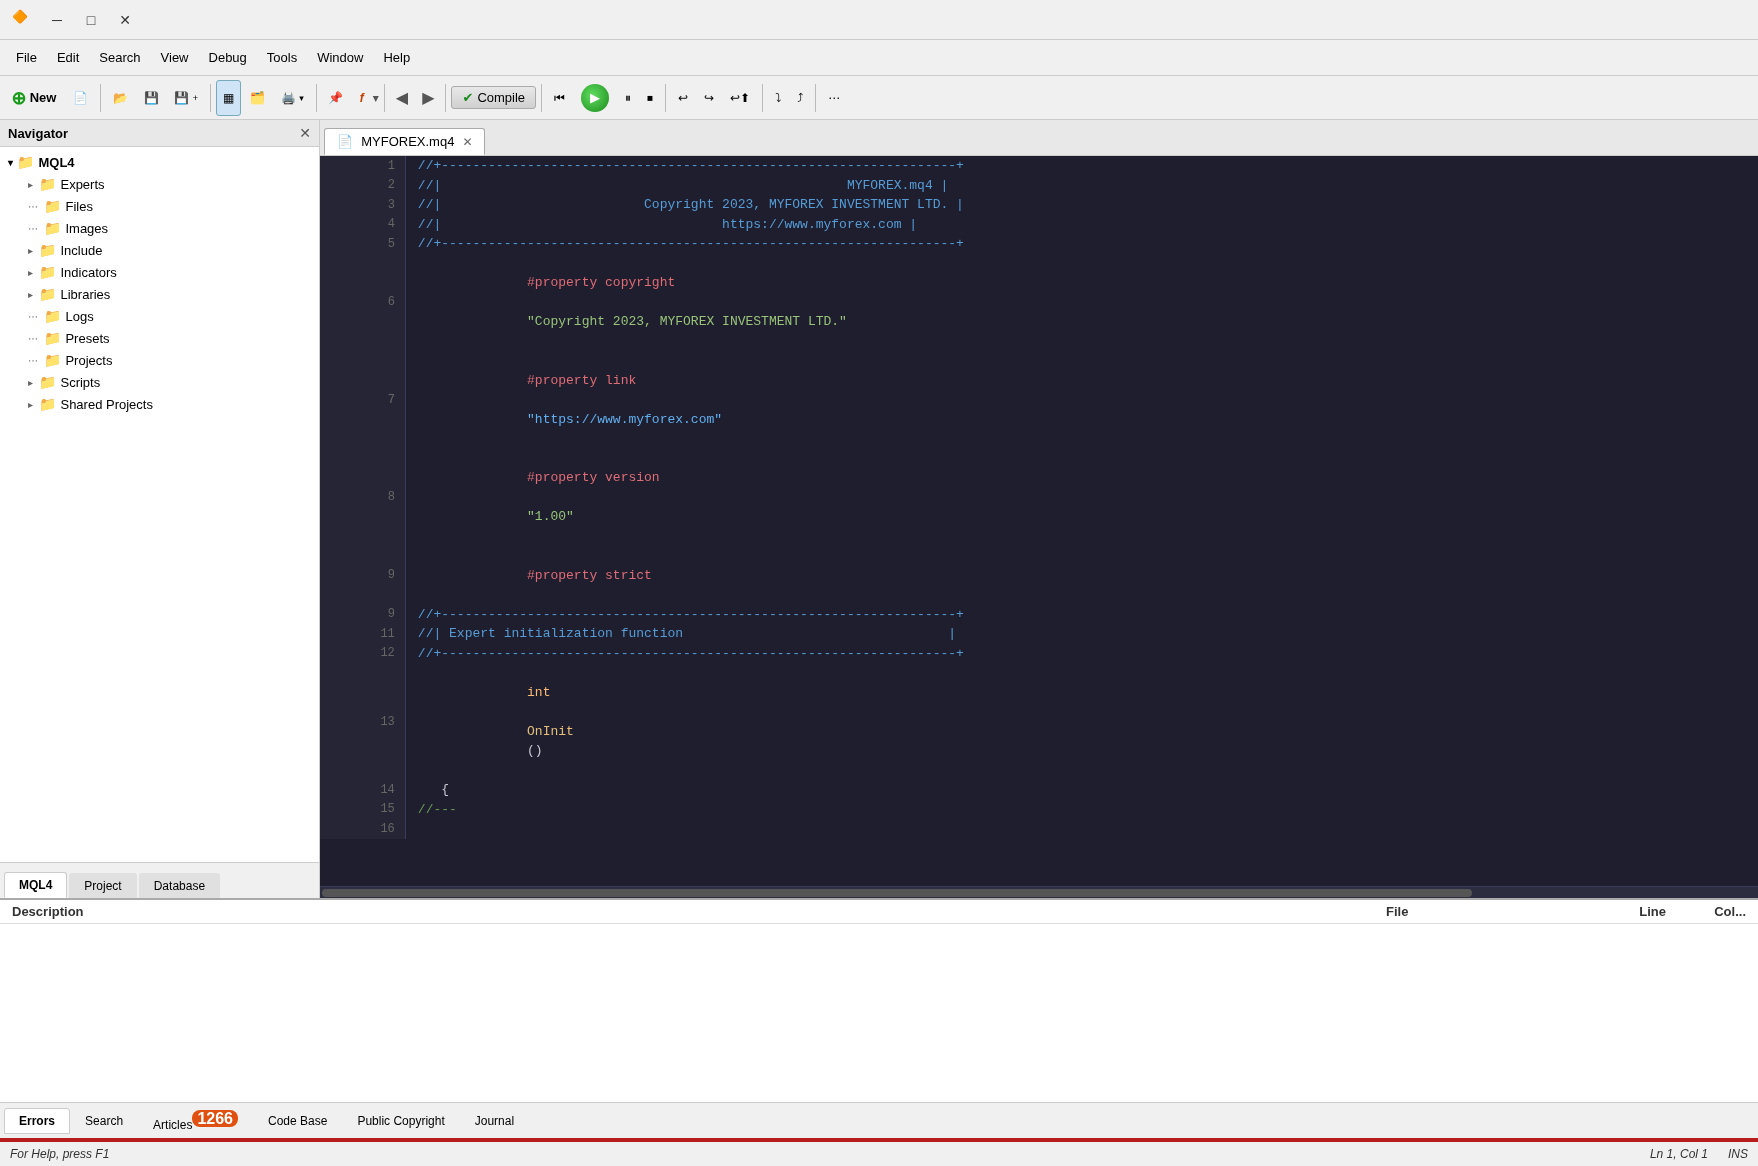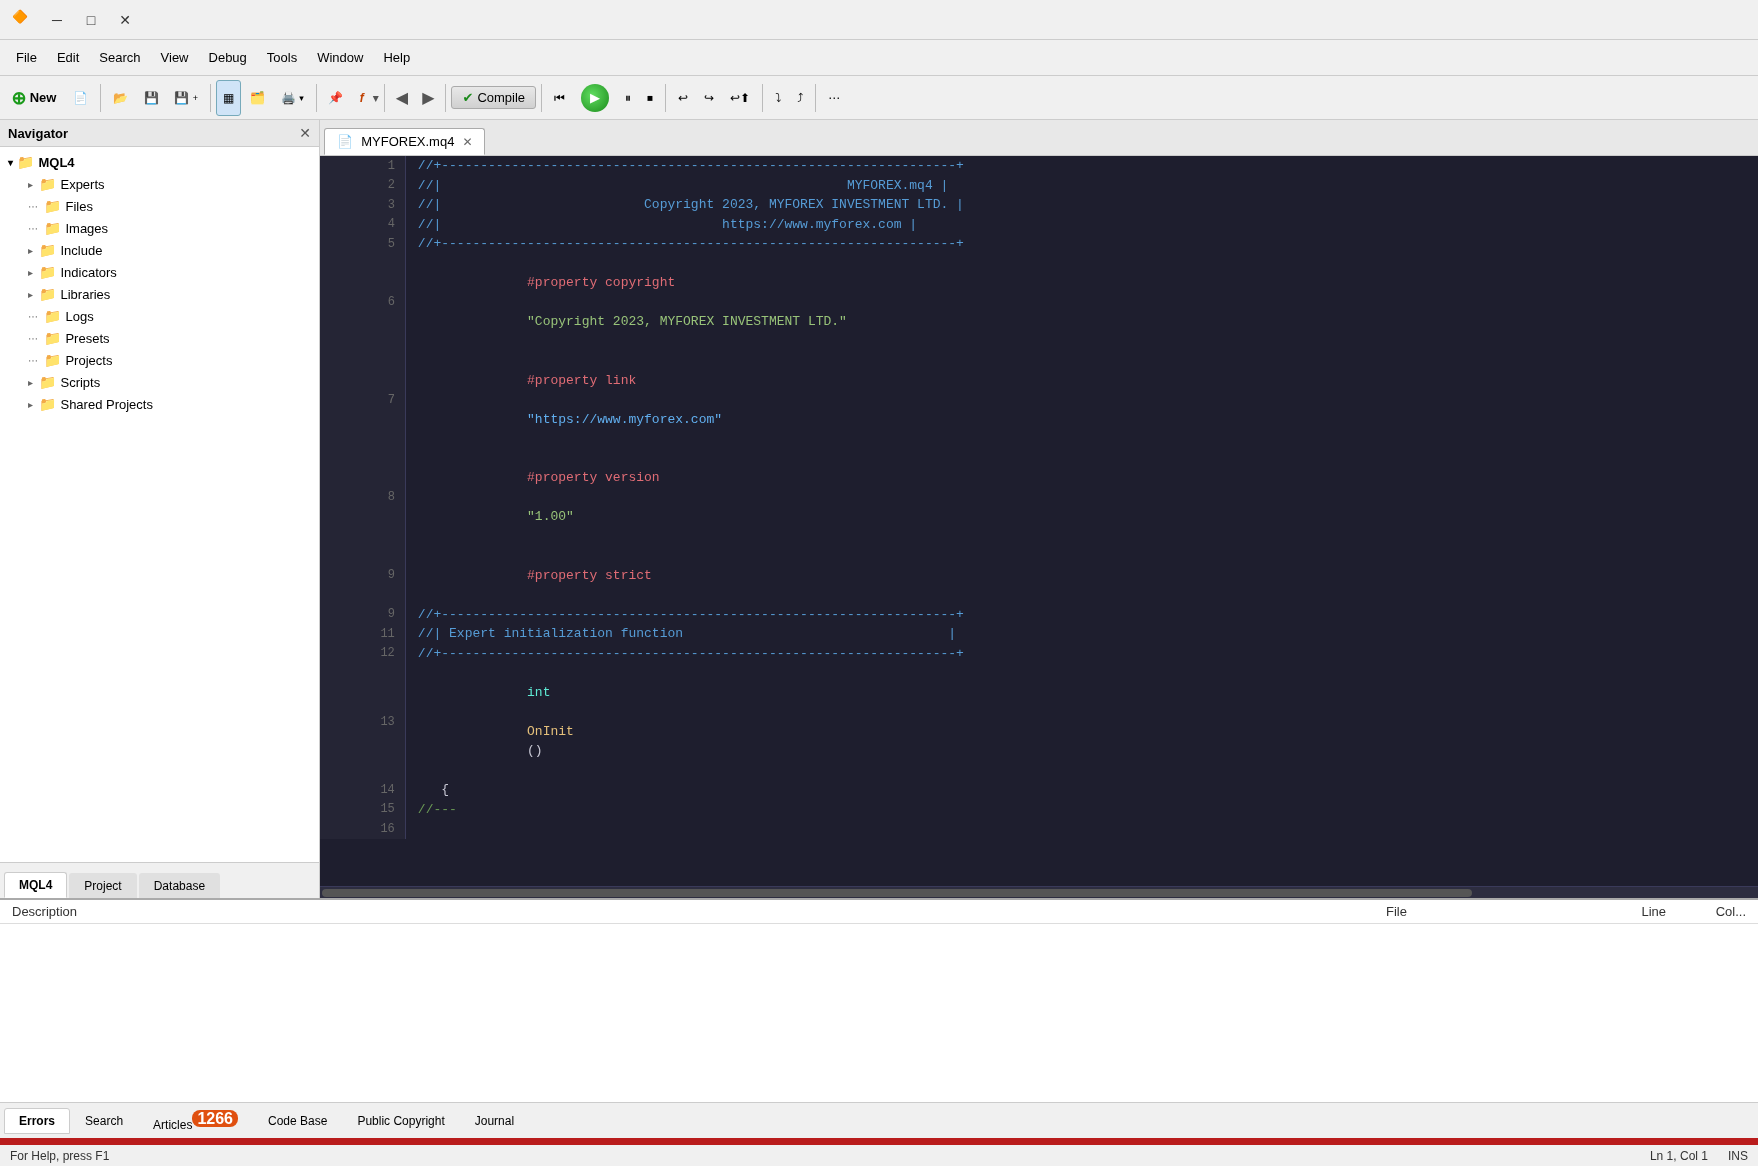--- a/index.html
+++ b/index.html
@@ -259,21 +259,21 @@
       font-size: 12px;
     }
     .code-line {
       padding: 0 12px;
       white-space: pre;
       color: #c8c8d4;
     }
     .comment-line { color: #6a9955; }
     .comment-header { color: #569cd6; }
     .kw-red { color: #e06c75; }
-    .kw-blue { color: #5eead4; }
+    .kw-blue { color: #fdba74; }
     .str-green { color: #98c379; }
     .str-blue { color: #61afef; }
     .fn-yellow { color: #e5c07b; }
 
     
     .editor-scrollbar {
       height: 12px;
       background: #2d2d40;
       border-top: 1px solid #3a3a5a;
     }
@@ -288,21 +288,21 @@
     
     .bottom-panel {
       height: 240px;
       background: #fff;
       border-top: 2px solid #aaa;
       display: flex;
       flex-direction: column;
     }
     .bottom-col-header {
       padding: 4px 12px;
-      font-weight: 400;
+      font-weight: 700;
       color: #333;
       font-size: 13px;
       display: flex;
       border-bottom: 1px solid #ddd;
     }
     .bottom-col-desc { flex: 1; }
     .bottom-col-file { width: 200px; }
     .bottom-col-line { width: 80px; text-align: right; }
     .bottom-col-col { width: 80px; text-align: right; }
     .bottom-content { flex: 1; overflow-y: auto; }
@@ -334,27 +334,28 @@
       padding: 0 5px;
       font-size: 16px;
       font-weight: bold;
       vertical-align: super;
     }
 
     
     .status-bar {
       height: 28px;
       background: #f0f0f0;
-      border-top: 7px solid #b91c1c;
+      border-top: 4px solid #b91c1c;
       display: flex;
       align-items: center;
       padding: 0 10px;
       font-size: 12px;
       color: #333;
       justify-content: space-between;
+      font-style: italic;
     }
     .status-right {
       display: flex;
       gap: 20px;
     }
 
     .bottom-panel-wrapper {
       position: relative;
     }
 

